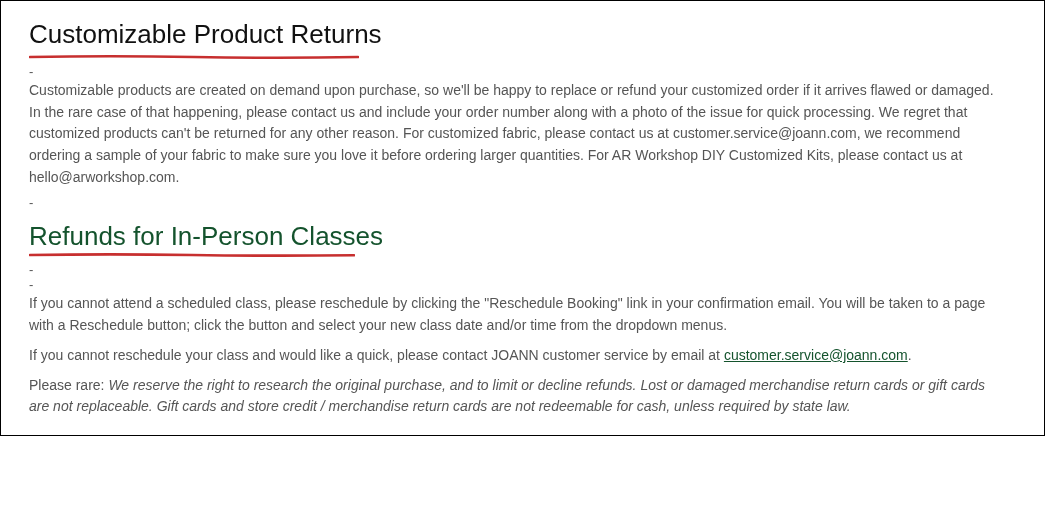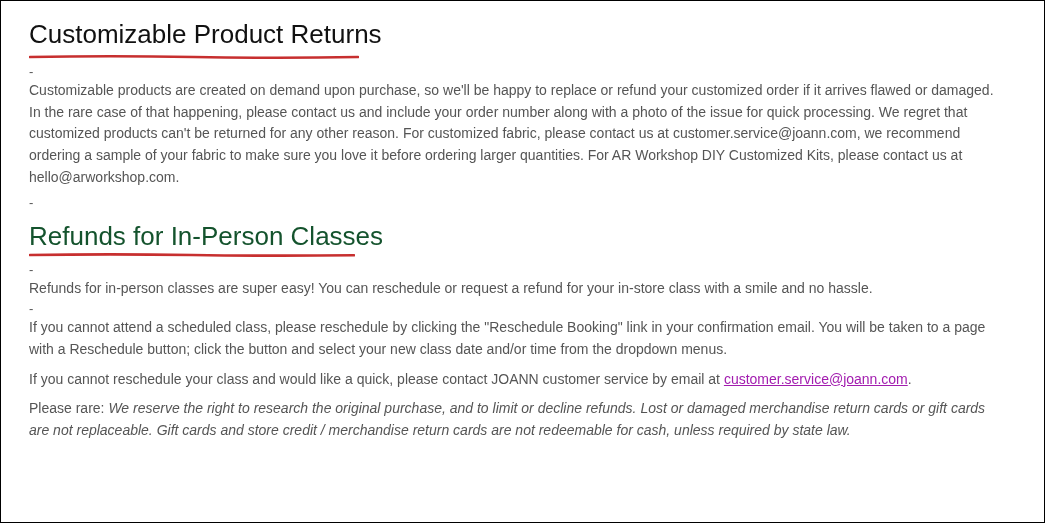--- a/index.html
+++ b/index.html
@@ -4,21 +4,21 @@
 <style>
   * { box-sizing: border-box; }
   body {
     margin: 0;
     padding: 0;
     font-family: Arial, Helvetica, sans-serif;
     background: #fff;
   }
   .page {
     width: 1045px;
-    height: 523px;
+    height: 436px;
     border: 1px solid #000;
     padding: 18px 28px 14px 28px;
     position: relative;
     background: #fff;
   }
   .heading {
     font-size: 26px;
     font-weight: 400;
     color: #111;
     margin: 0 0 2px 0;
@@ -47,21 +47,21 @@
   }
   .para.tight { margin-bottom: 2px; }
   .section2-heading {
     font-size: 26px;
     font-weight: 400;
     color: #14532d;
     margin: 10px 0 2px 0;
     display: inline-block;
   }
   a.elink {
-    color: #a21caf;
+    color: #14532d;
     text-decoration: underline;
   }
   .italic { font-style: italic; }
 </style>
 </head>
 <body>
 
 <div class="page">
 
   <div>
@@ -77,21 +77,20 @@
   </div>
 
   <div>
     <h2 class="section2-heading">Refunds for In-Person Classes</h2>
     <div class="underline">
       <svg width="326" height="6" viewBox="0 0 326 6">
         <path d="M1 3 Q 80 1.8 163 3 T 325 3.2" stroke="#c72f2f" stroke-width="2.6" fill="none" stroke-linecap="round"></path>
       </svg>
     </div>
     <div class="dash">-</div>
-    <p class="para tight">Refunds for in-person classes are super easy!  You can reschedule or request a refund for your in-store class with a smile and no hassle.</p>
     <div class="dash">-</div>
     <p class="para">If you cannot attend a scheduled class, please reschedule by clicking the "Reschedule Booking" link in your confirmation email.  You will be taken to a page with a Reschedule button; click the button and select your new class date and/or time from the dropdown menus.</p>
 
     <p class="para">
       <span>If you cannot reschedule your class and would like a quick, please contact JOANN customer service by email at </span><a class="elink" href="#">customer.service@joann.com</a><span>.</span>
     </p>
 
 
     <p class="para">
       <span>Please rare: </span><span class="italic">We reserve the right to research the original purchase, and to limit or decline refunds. Lost or damaged merchandise return cards or gift cards are not replaceable. Gift cards and store credit / merchandise return cards are not redeemable for cash, unless required by state law.</span>

